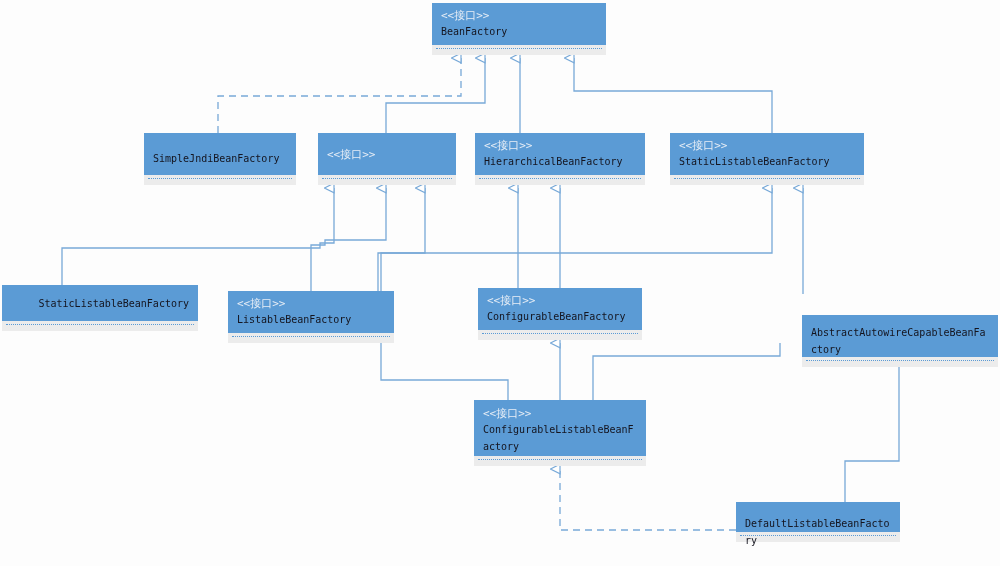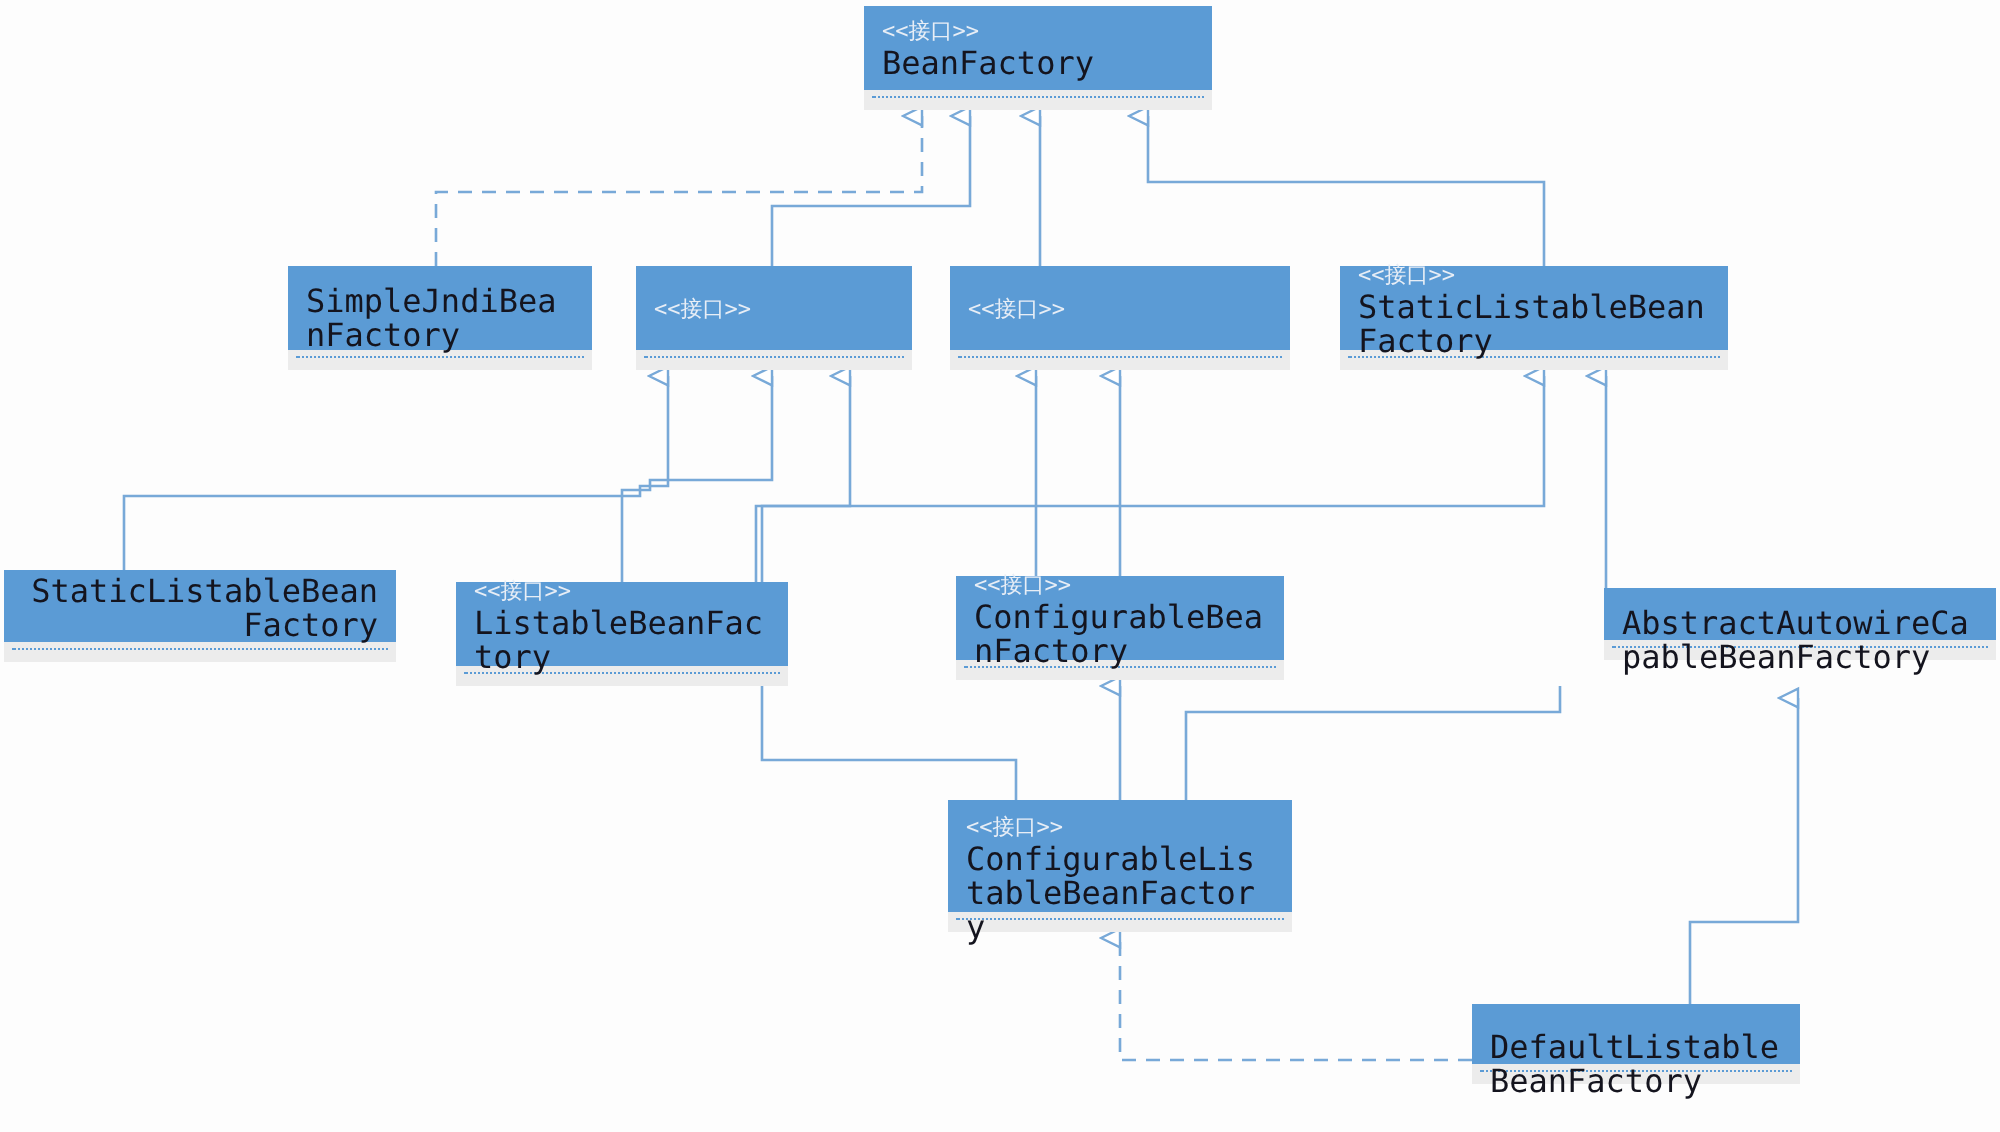--- a/index.html
+++ b/index.html
@@ -52,21 +52,21 @@
   .stereo {
     color: #e8eef6;
     font-size: 11px;
     line-height: 14px;
     letter-spacing: 0px;
     font-family: "DejaVu Sans Mono", "Liberation Mono", monospace;
     white-space: nowrap;
   }
   .nname {
     color: #14141e;
-    font-size: 16px;
+    font-size: 10px;
     line-height: 17px;
     font-family: "DejaVu Sans Mono", "Liberation Mono", monospace;
     word-break: break-all;
   }
   .nname.ul {
   }
   .centered .node-body {
     display: flex;
     flex-direction: column;
     justify-content: center;
@@ -142,20 +142,21 @@
       <div class="stereo">&lt;&lt;接口&gt;&gt;</div>
     </div>
     <div class="node-footer">
         <div class="dots"></div>
       </div>
   </div>
 
   <div class="node centered" style="left:475px; top:133px; width:170px;">
     <div class="node-body" style="height:42px;">
       <div class="stereo">&lt;&lt;接口&gt;&gt;</div>
+      <div class="nname">HierarchicalBeanFactory</div>
     </div>
     <div class="node-footer">
         <div class="dots"></div>
       </div>
   </div>
 
   <div class="node centered" style="left:670px; top:133px; width:194px;">
     <div class="node-body" style="height:42px;">
       <div class="stereo">&lt;&lt;接口&gt;&gt;</div>
       <div class="nname">StaticListableBeanFactory</div>
@@ -188,21 +189,21 @@
     <div class="node-body" style="height:42px;">
       <div class="stereo">&lt;&lt;接口&gt;&gt;</div>
       <div class="nname">ConfigurableBeanFactory</div>
     </div>
     <div class="node-footer">
         <div class="dots"></div>
       </div>
   </div>
 
   <div class="node" style="left:802px; top:294px; width:196px;">
-    <div class="node-body" style="height:26px;">
+    <div class="node-body" style="height:42px;margin-top:21px;">
       <div class="nname" style="margin-top:2px;">AbstractAutowireCapableBeanFactory</div>
     </div>
     <div class="node-footer">
         <div class="dots"></div>
       </div>
   </div>
 
   <div class="node" style="left:474px; top:400px; width:172px;">
     <div class="node-body" style="height:56px;">
       <div class="stereo">&lt;&lt;接口&gt;&gt;</div>

